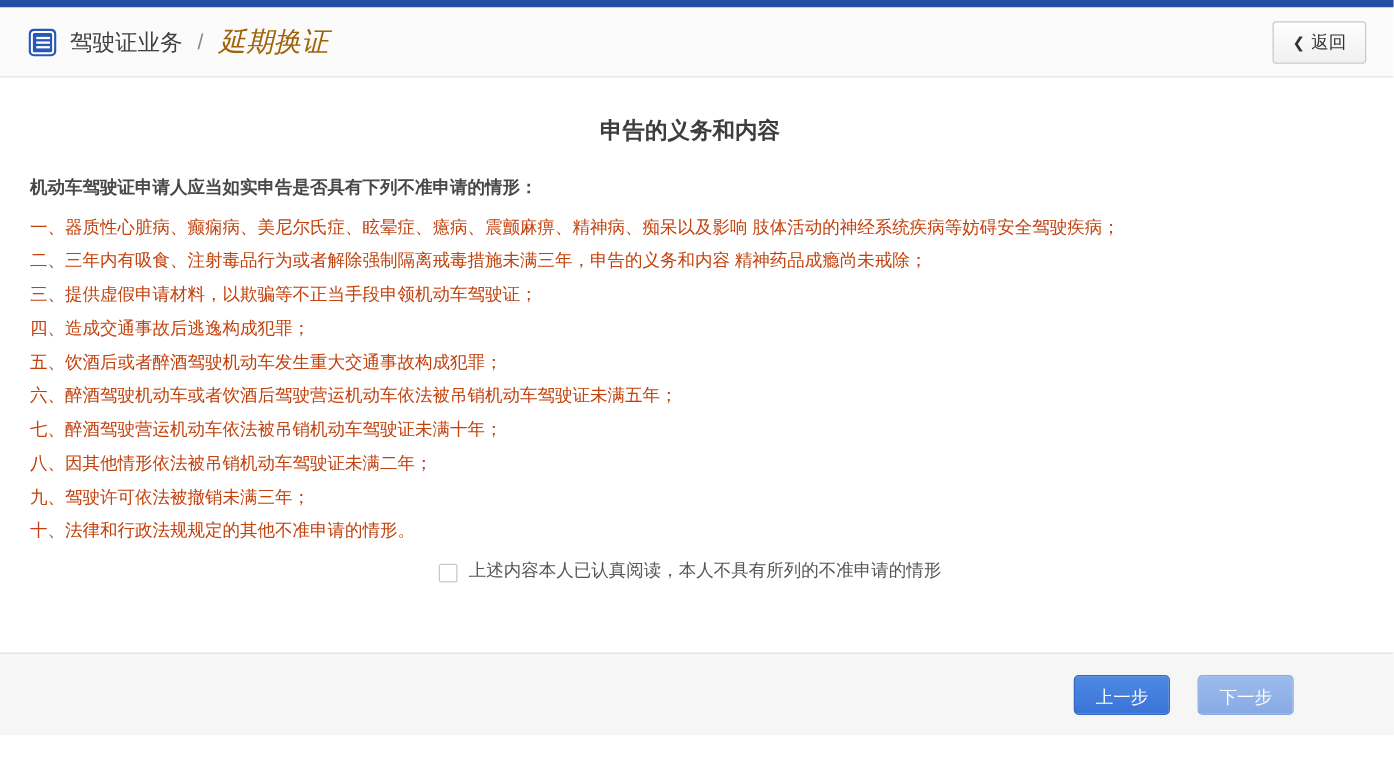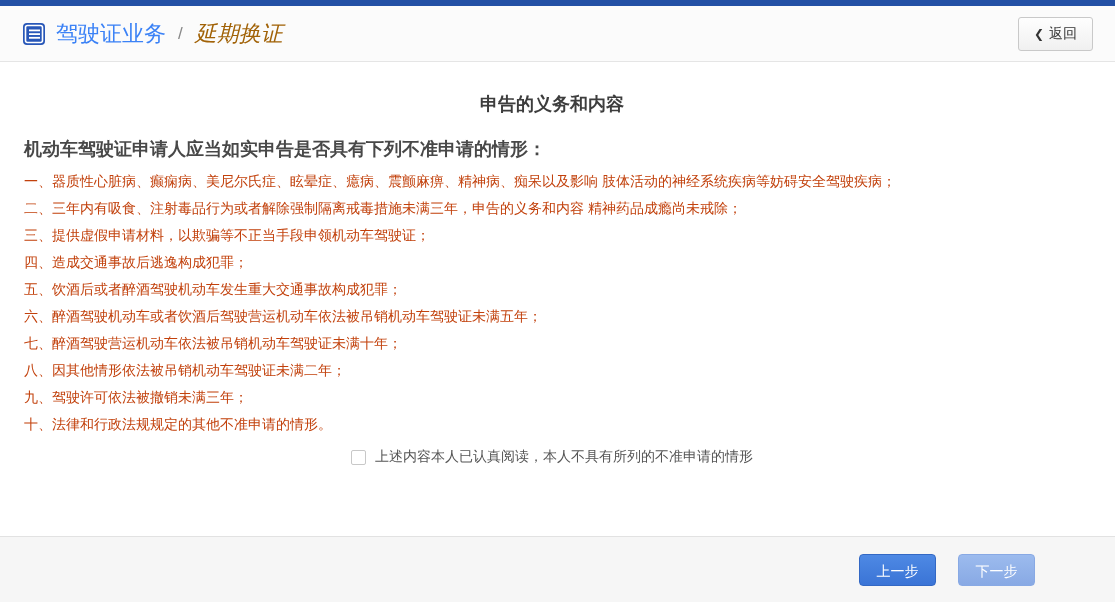--- a/index.html
+++ b/index.html
@@ -8,21 +8,21 @@
   .page { position:relative; width:1115px; height:614px; }
 
   
   .topbar { height:6px; background:#2350a5; }
 
   
   .header { height:56px; background:#fbfbfb; border-bottom:1px solid #e5e5e5;
     display:flex; align-items:center; padding:0 22px; }
   .header-left { display:flex; align-items:center; gap:10px; }
   .list-icon { width:24px; height:24px; display:block; }
-  .title-main { color:#3b82f6; font-size:22px; }
+  .title-main { color:#404040; font-size:18px; }
   .title-sep { color:#888; font-size:17px; margin:0 2px; }
   .title-sub { color:#a16207; font-size:22px;font-style:italic; }
   .back-btn { margin-left:auto; background:linear-gradient(#fefefe,#f0f0f0);
     border:1px solid #c9c9c9; border-radius:3px; padding:7px 15px;
     font-size:14px; color:#333; cursor:pointer; display:flex; align-items:center; gap:5px; }
   .back-chevron { font-size:12px; color:#333; }
 
   
   .steps { margin-top:26px; height:42px; background:linear-gradient(#fbfbfb,#e8e8e8);
     border-top:1px solid #f0f0f0; border-bottom:1px solid #e0e0e0;
@@ -34,30 +34,30 @@
     transform:skewX(-18deg); }
   .step.active { width:168px; margin-right:-18px; z-index:2; color:#fff;
     background:linear-gradient(#5590ea,#2d68d2);
     clip-path:polygon(18px 0, calc(100% - 18px) 0, 100% 50%, calc(100% - 18px) 100%, 0 100%); }
   .step.active::after { display:none; }
 
   
   .content { padding:24px 35px 0 24px; }
   .content-title { text-align:center; font-size:18px; font-weight:bold;
     color:#3d3d3d; margin:6px 0 22px 0; }
-  .intro { font-weight:bold; color:#484848; font-size:18px; margin-bottom:8px; line-height:22px; }
+  .intro { font-weight:bold; color:#484848; font-size:14px; margin-bottom:8px; line-height:22px; }
   .item { color:#c2410c; font-size:14px; line-height:27px; }
-  .agree-row { display:flex; justify-content:center; align-items:center;
+  .agree-row { display:flex; justify-content:center; align-items:flex-end;
     margin-top:10px; }
   .checkbox { width:15px; height:15px; border:1px solid #c8c8c8; background:#fff;
     border-radius:2px; cursor:pointer; flex:0 0 auto; }
   .agree-label { color:#555; font-size:14px; margin-left:9px; }
 
   
-  .footer { position:absolute; left:0; top:536px; width:1115px; height:66px;
+  .footer { position:absolute; left:0; top:522px; width:1115px; height:66px;
     background:#f6f6f6; border-top:1px solid #e2e2e2;
     display:flex; align-items:center; justify-content:flex-end;
     padding-right:80px; gap:10px; }
   .btn { width:77px; height:32px; border-radius:4px; font-size:14px; color:#fff;
     text-align:center; line-height:32px; cursor:pointer; }
   .btn-prev { background:linear-gradient(#4e89e4,#3a74d6); border:1px solid #3368c4; }
   .btn-next { background:linear-gradient(#9cbbee,#88a9e4); border:1px solid #88a9e4;
     cursor:default;margin-left:12px; }
 </style>
 </head>

